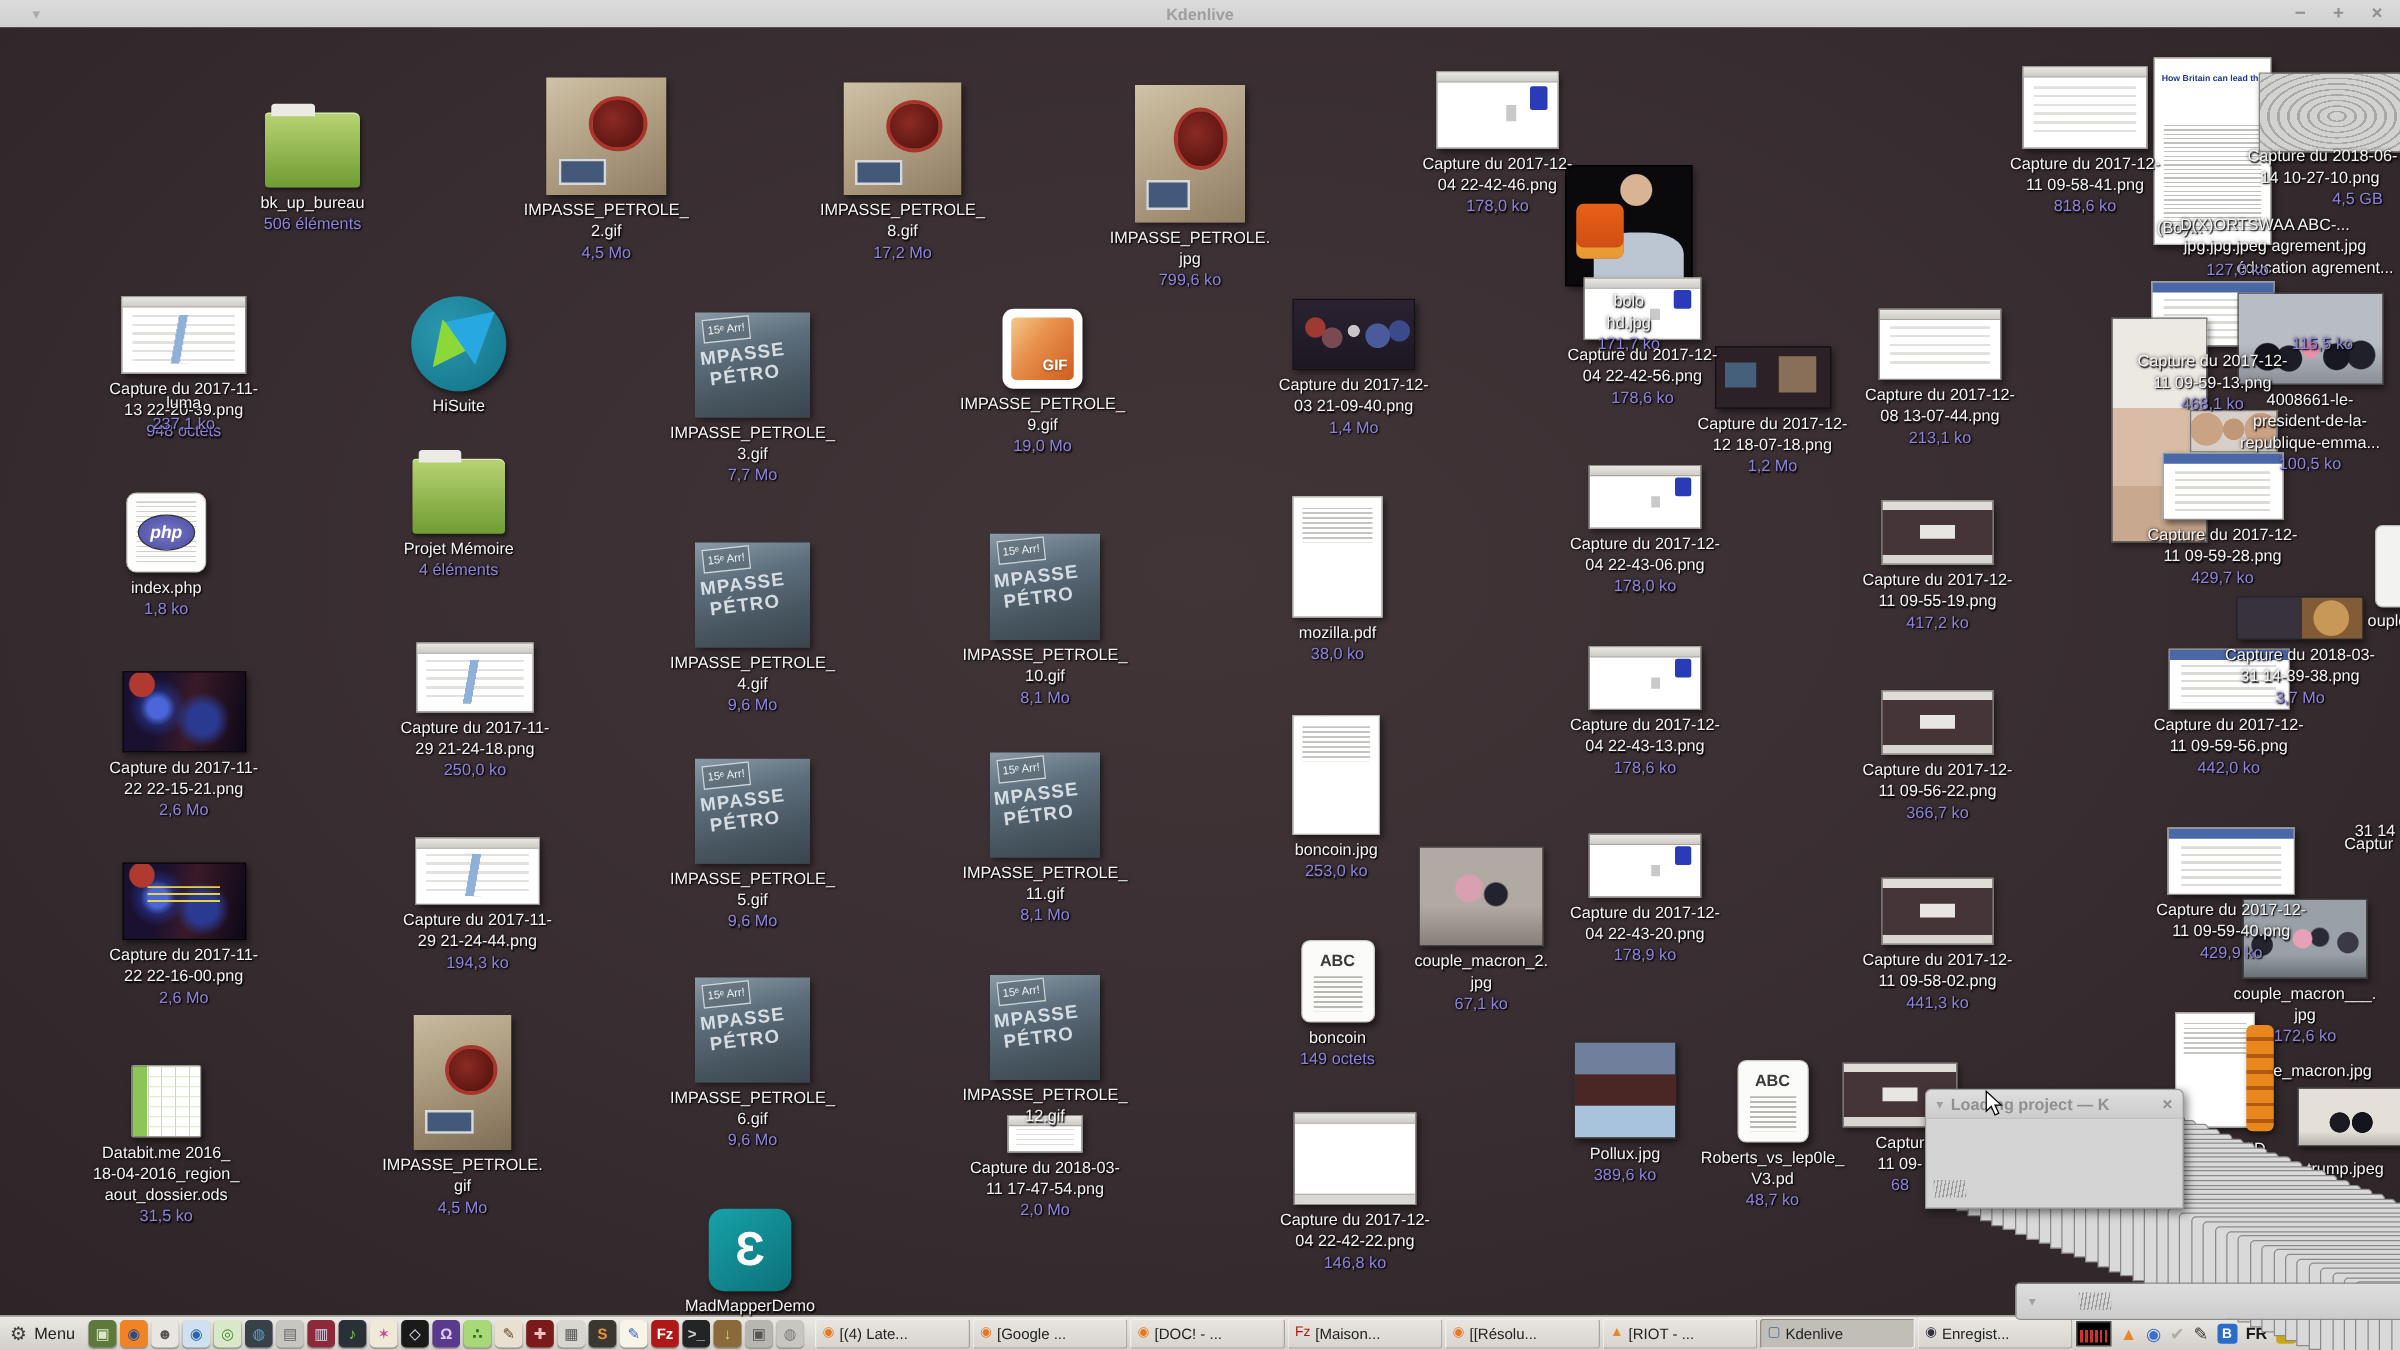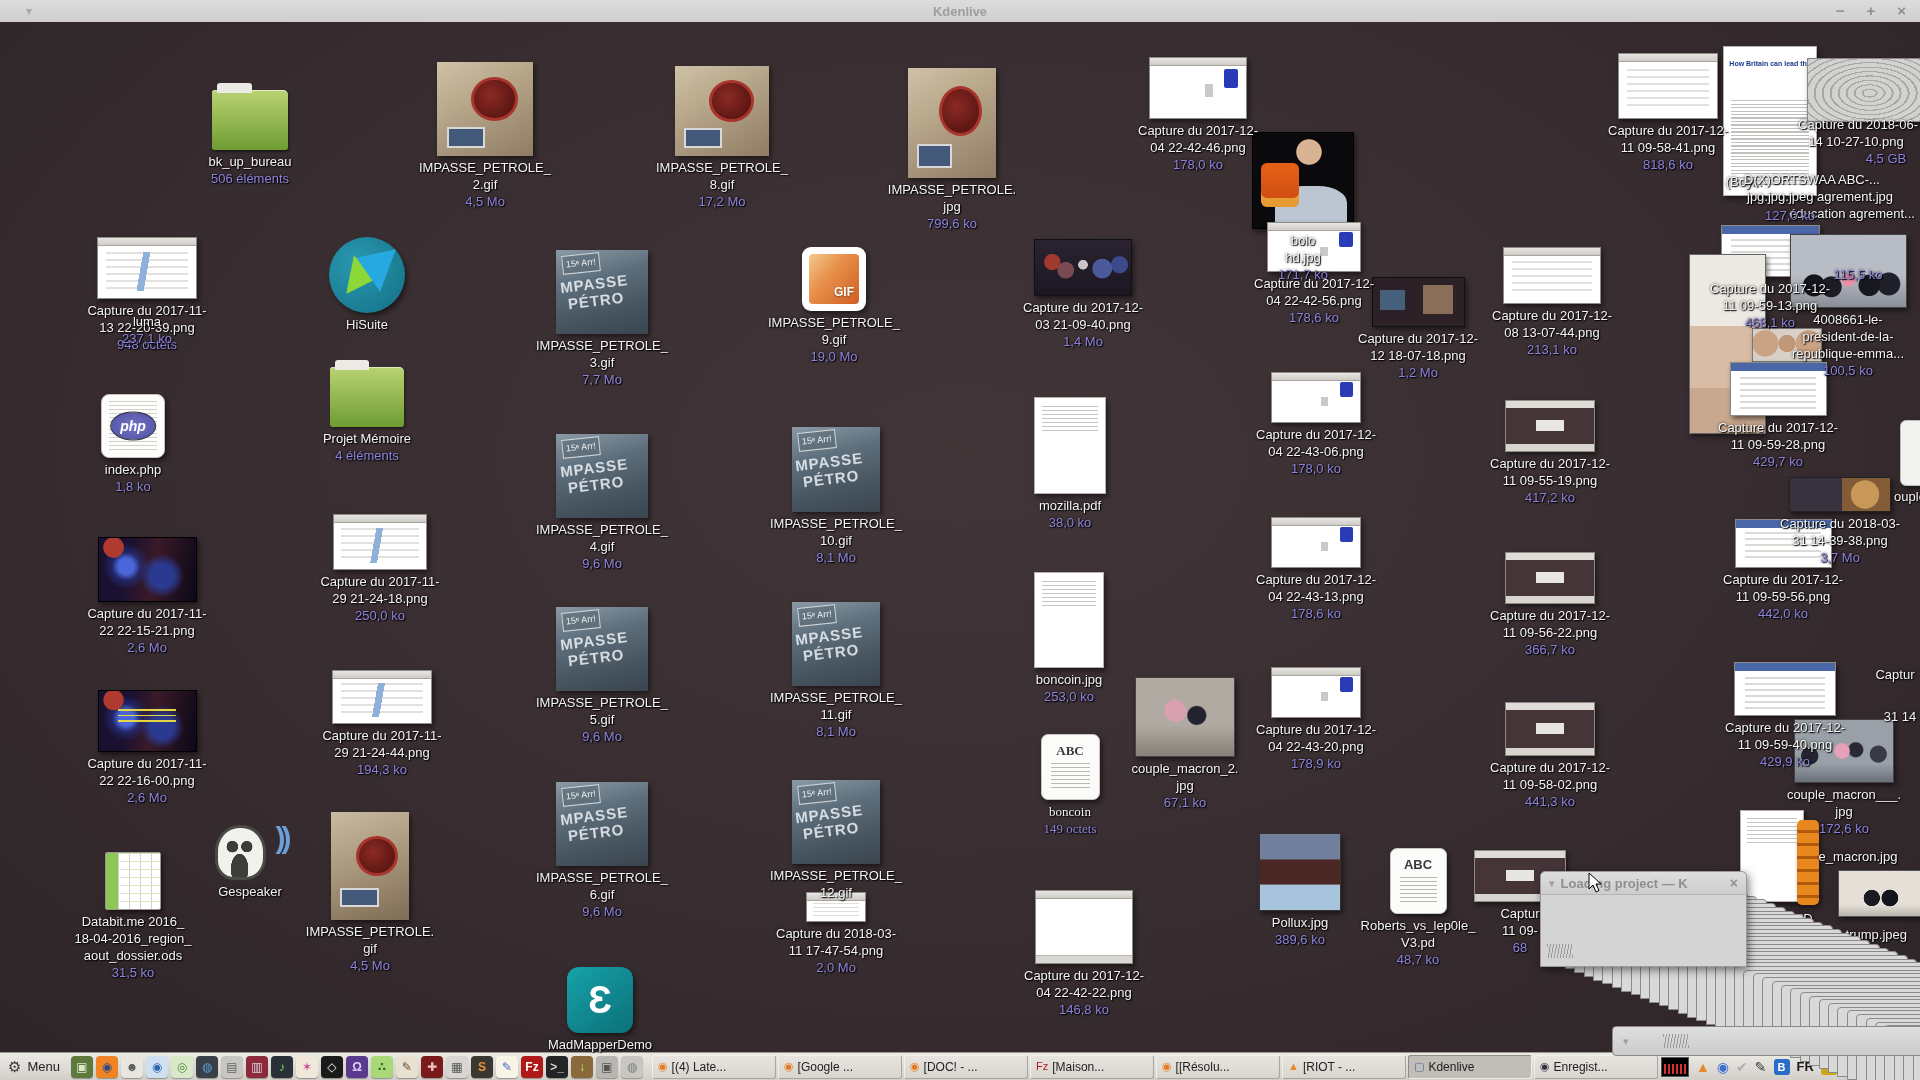--- a/index.html
+++ b/index.html
@@ -562,21 +562,21 @@
         <div class="thumb k-photo_sign_blue" style="width: 88px; height: 84px;"></div>
         <div class="lname">IMPASSE_PETROLE_</div>
         <div class="lname">12.gif</div>
       </div>
       <div class="dicon" style="left: 761px; top: 870px;">
         <div class="thumb k-browser_small" style="width: 58px; height: 28px;"></div>
         <div class="lname">Capture du 2018-03-</div>
         <div class="lname">11 17-47-54.png</div>
         <div class="lsize">2,0 Mo</div>
       </div>
-      <div class="dicon" style="left: 995px; top: 712px; font-family: Liberation Serif, serif;">
+      <div class="dicon" style="left: 995px; top: 730px;">
         <div class="thumb k-abc_icon" style="width: 57px; height: 64px;"></div>
         <div class="lname">boncoin</div>
         <div class="lsize">149 octets</div>
       </div>
       <div class="dicon" style="left: 1110px; top: 655px;">
         <div class="thumb k-photo_couple2" style="width: 98px; height: 78px;"></div>
         <div class="lname">couple_macron_2.</div>
         <div class="lname">jpg</div>
         <div class="lsize">67,1 ko</div>
       </div>
@@ -591,24 +591,20 @@
         <div class="lname">Capture du 2017-12-</div>
         <div class="lname">11 09-58-02.png</div>
         <div class="lsize">441,3 ko</div>
       </div>
       <div class="dicon" style="left: 58px; top: 830px;">
         <div class="thumb k-spreadsheet" style="width: 54px; height: 56px;"></div>
         <div class="lname">Databit.me 2016_</div>
         <div class="lname">18-04-2016_region_</div>
         <div class="lname">aout_dossier.ods</div>
         <div class="lsize">31,5 ko</div>
-      </div>
-      <div class="dicon" style="left: 175px; top: 800px;">
-        <div class="thumb k-gespeaker" style="width: 72px; height: 58px;"></div>
-        <div class="lname">Gespeaker</div>
       </div>
       <div class="dicon" style="left: 295px; top: 790px;">
         <div class="thumb k-photo_sign_tall" style="width: 78px; height: 108px;"></div>
         <div class="lname">IMPASSE_PETROLE.</div>
         <div class="lname">gif</div>
         <div class="lsize">4,5 Mo</div>
       </div>
       <div class="dicon" style="left: 525px; top: 945px;">
         <div class="thumb k-madmapper" style="width: 66px; height: 66px;"></div>
         <div class="lname">MadMapperDemo</div>
@@ -649,21 +645,21 @@
       <span class="frag fw" style="left: 1856px; top: 112px;">14 10-27-10.png</span>
       <span class="frag fp" style="left: 1886px; top: 129px;">4,5 GB</span>
       <span class="frag fw" style="left: 1744px; top: 152px;">(Boy...</span>
       <span class="frag fw" style="left: 1812px; top: 150px;">D(X)ORTSWAA ABC-...</span>
       <span class="frag fw" style="left: 1820px; top: 167px;">jpg.jpg.jpeg agrement.jpg</span>
       <span class="frag fw" style="left: 1852px; top: 184px;">éducation agrement...</span>
       <span class="frag fp" style="left: 1790px; top: 186px;">127,0 ko</span>
       <span class="frag fp" style="left: 1858px; top: 201px; margin-top: 44px;">115,5 ko</span>
       <span class="frag fw" style="left: 1910px; top: 467px;">ouple</span>
       <span class="frag fw" style="left: 1895px; top: 645px;">Captur</span>
-      <span class="frag fw" style="left: 1900px; top: 687px;">31 14</span>
+      <span class="frag fw" style="left: 1900px; top: 635px;">31 14</span>
       <span class="frag fw" style="left: 1858px; top: 827px;">e_macron.jpg</span>
       <span class="frag fw" style="left: 1798px; top: 889px;">AVID</span>
       <span class="frag fw" style="left: 1860px; top: 905px;">cron_trump.jpeg</span>
       <span class="frag fp" style="left: 1872px; top: 922px;">6 ko</span>
     </div>
 
   <div id="taskbar">
     <div class="tb-menu">
       <span class="gear">⚙</span>
       <span>Menu</span>

